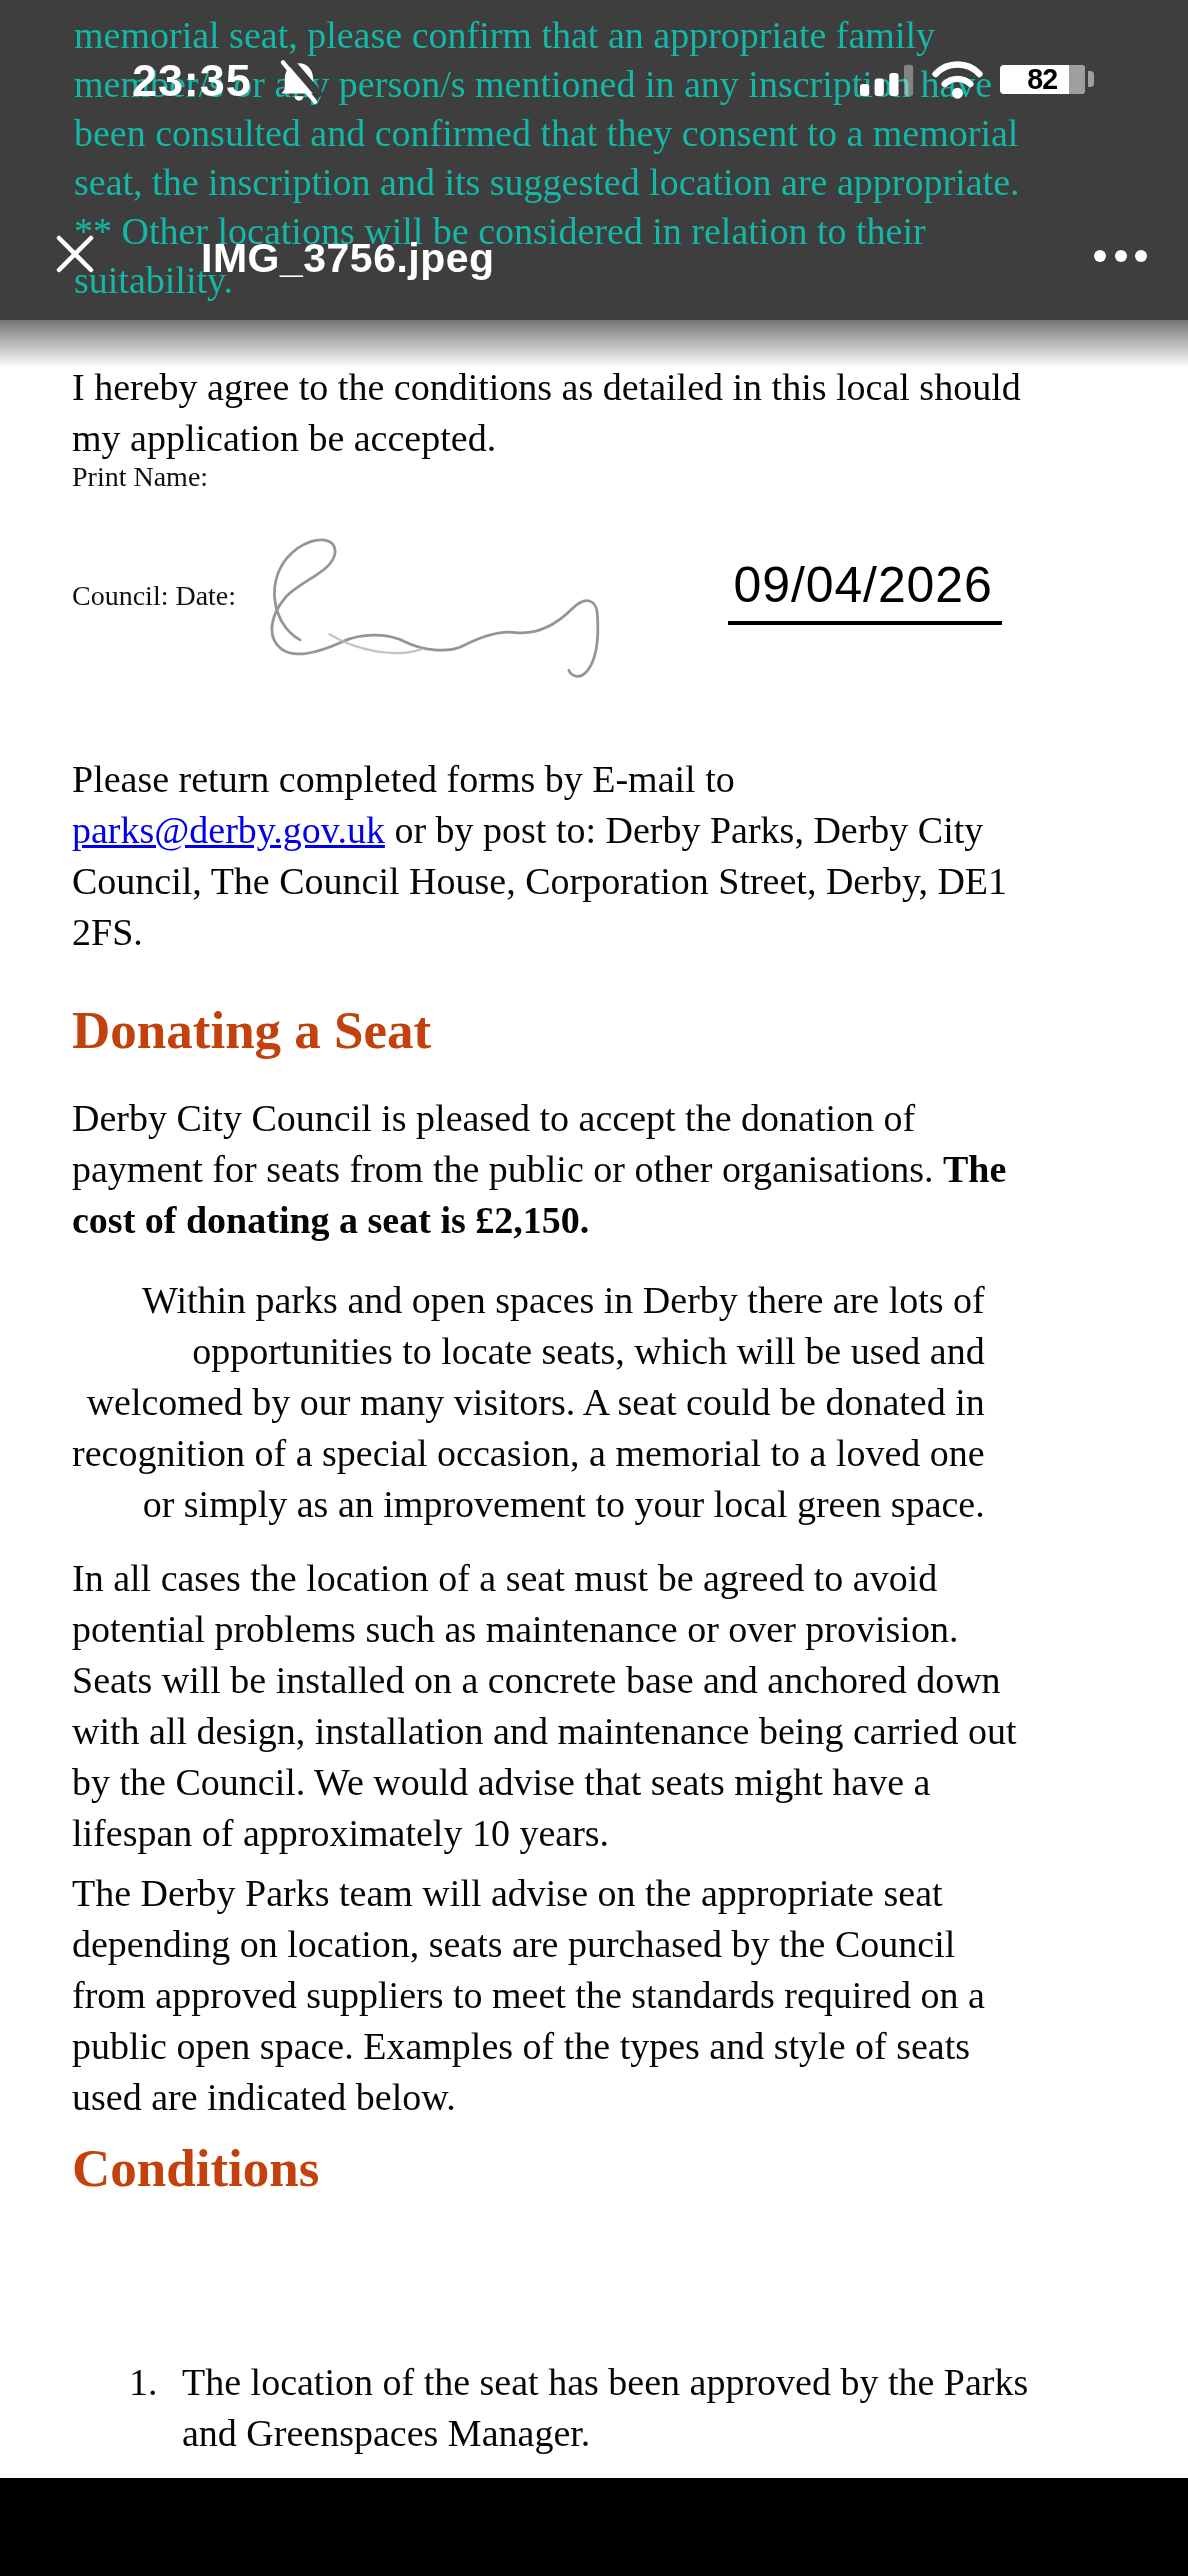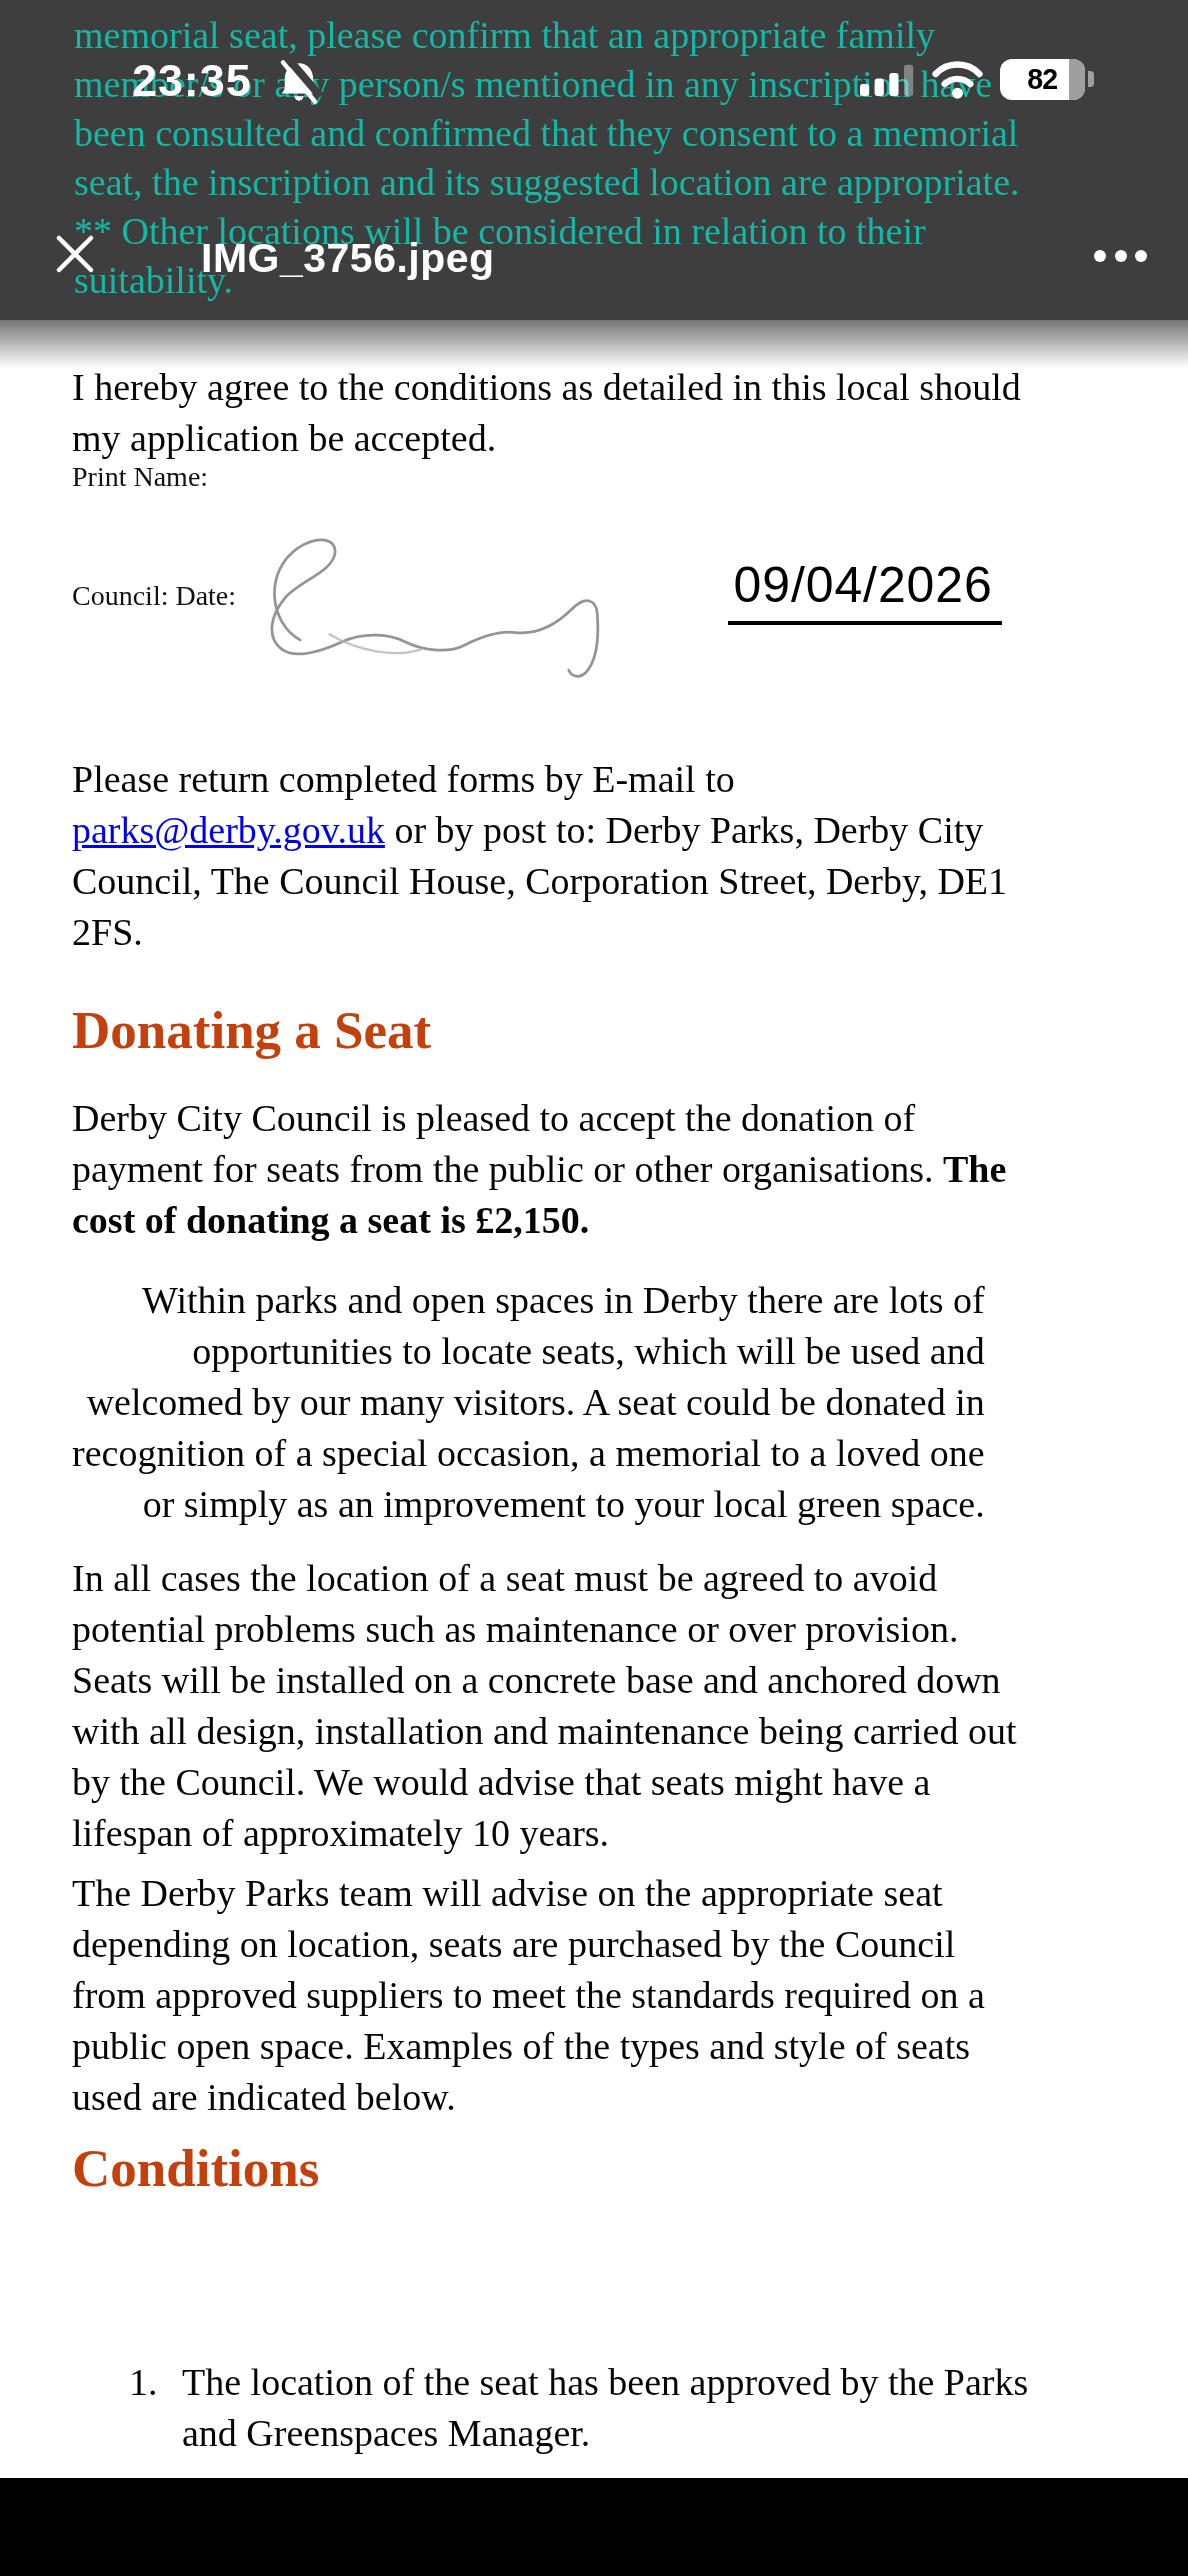--- a/index.html
+++ b/index.html
@@ -37,21 +37,21 @@
                background:linear-gradient(to bottom,rgba(82,82,82,0.8),rgba(255,255,255,0));}
   .bg-lines{position:absolute;left:74px;top:11px;width:1101px;white-space:pre-line;
             font-size:38px;line-height:49px;color:#14b8a6;}
   
   .status{position:absolute;left:0;top:55px;width:1188px;height:52px;z-index:12;color:#fff;
           font-family:"Liberation Sans",sans-serif;}
   .time{position:absolute;left:132px;top:0;font-size:45px;font-weight:700;letter-spacing:0.9px;}
   .bell{position:absolute;left:275px;top:1.8px;}
   .right-cluster{position:absolute;right:94px;top:3.7px;display:flex;align-items:center;gap:15.7px;}
   .battery-wrap{display:flex;align-items:center;}
-  .battery{position:relative;width:85px;height:41px;background:#fff;border-radius:12px;
+  .battery{position:relative;width:85px;height:29px;background:#fff;border-radius:4px;
            display:flex;align-items:center;justify-content:center;overflow:hidden;}
   .battery-gap{position:absolute;right:0;top:0;bottom:0;width:15.7px;background:#9e9e9e;}
   .battery-num{position:relative;z-index:1;color:#000;font-size:28.6px;font-weight:700;letter-spacing:-0.9px;}
   .battery-cap{width:6.4px;height:15.7px;background:rgba(255,255,255,0.5);border-radius:0 3.7px 3.7px 0;margin-left:2.8px;}
   
   .titlebar{position:absolute;left:0;top:228px;width:1188px;height:64px;z-index:12;color:#fff;
             font-family:"Liberation Sans",sans-serif;}
   .close-btn{position:absolute;left:53px;top:3.7px;width:44px;height:44px;cursor:pointer;}
   .file-title{position:absolute;left:201px;top:7.4px;font-size:41px;font-weight:600;letter-spacing:0.5px;}
   .more-btn{position:absolute;right:41px;top:22px;display:flex;gap:8.3px;cursor:pointer;}

